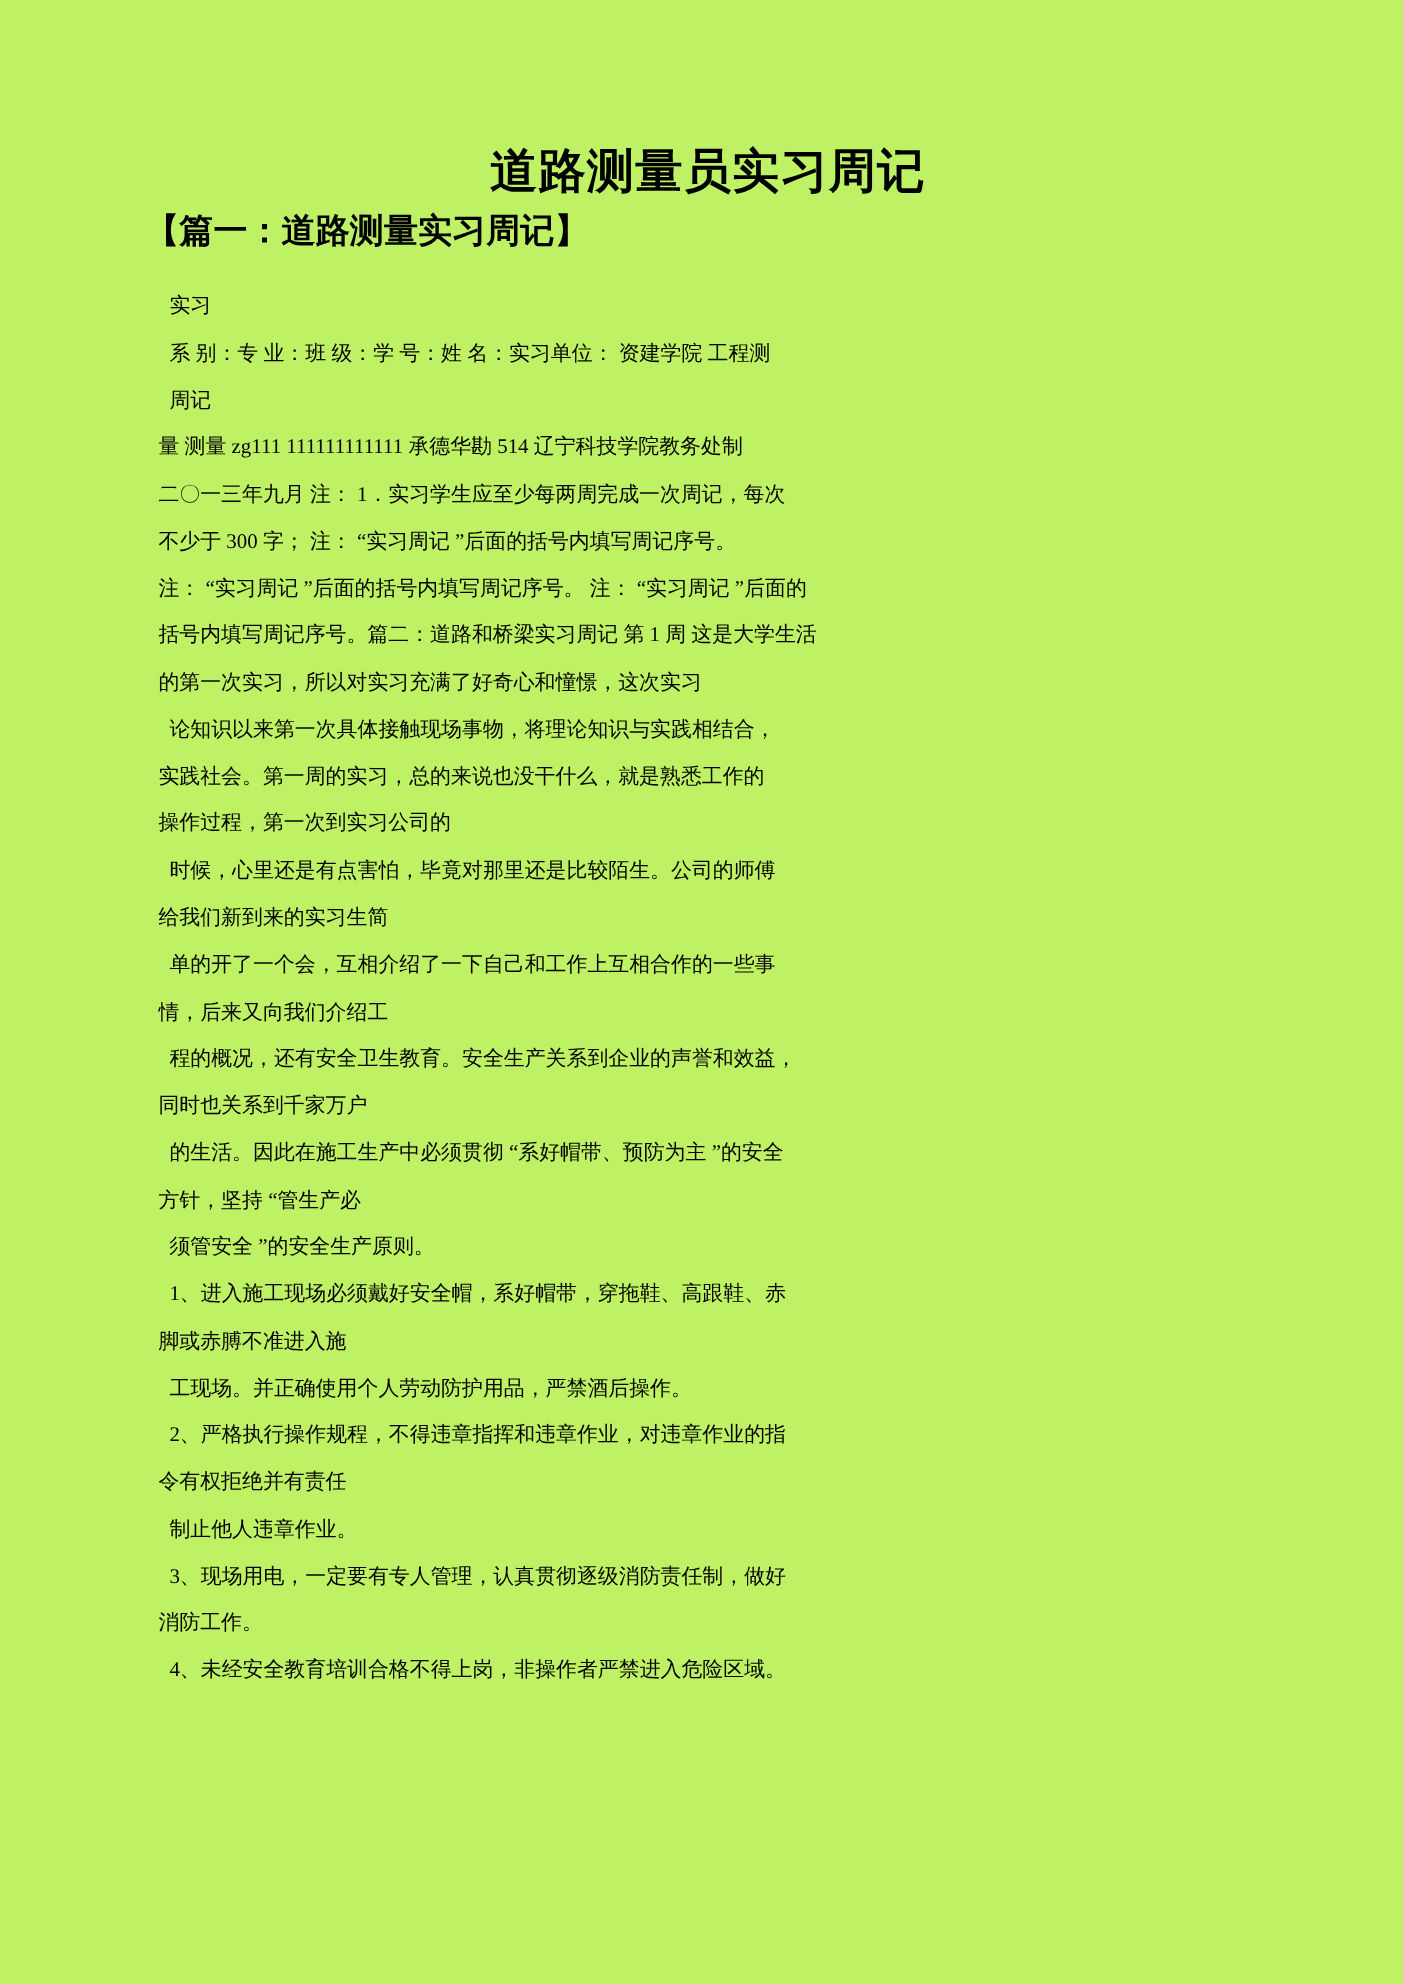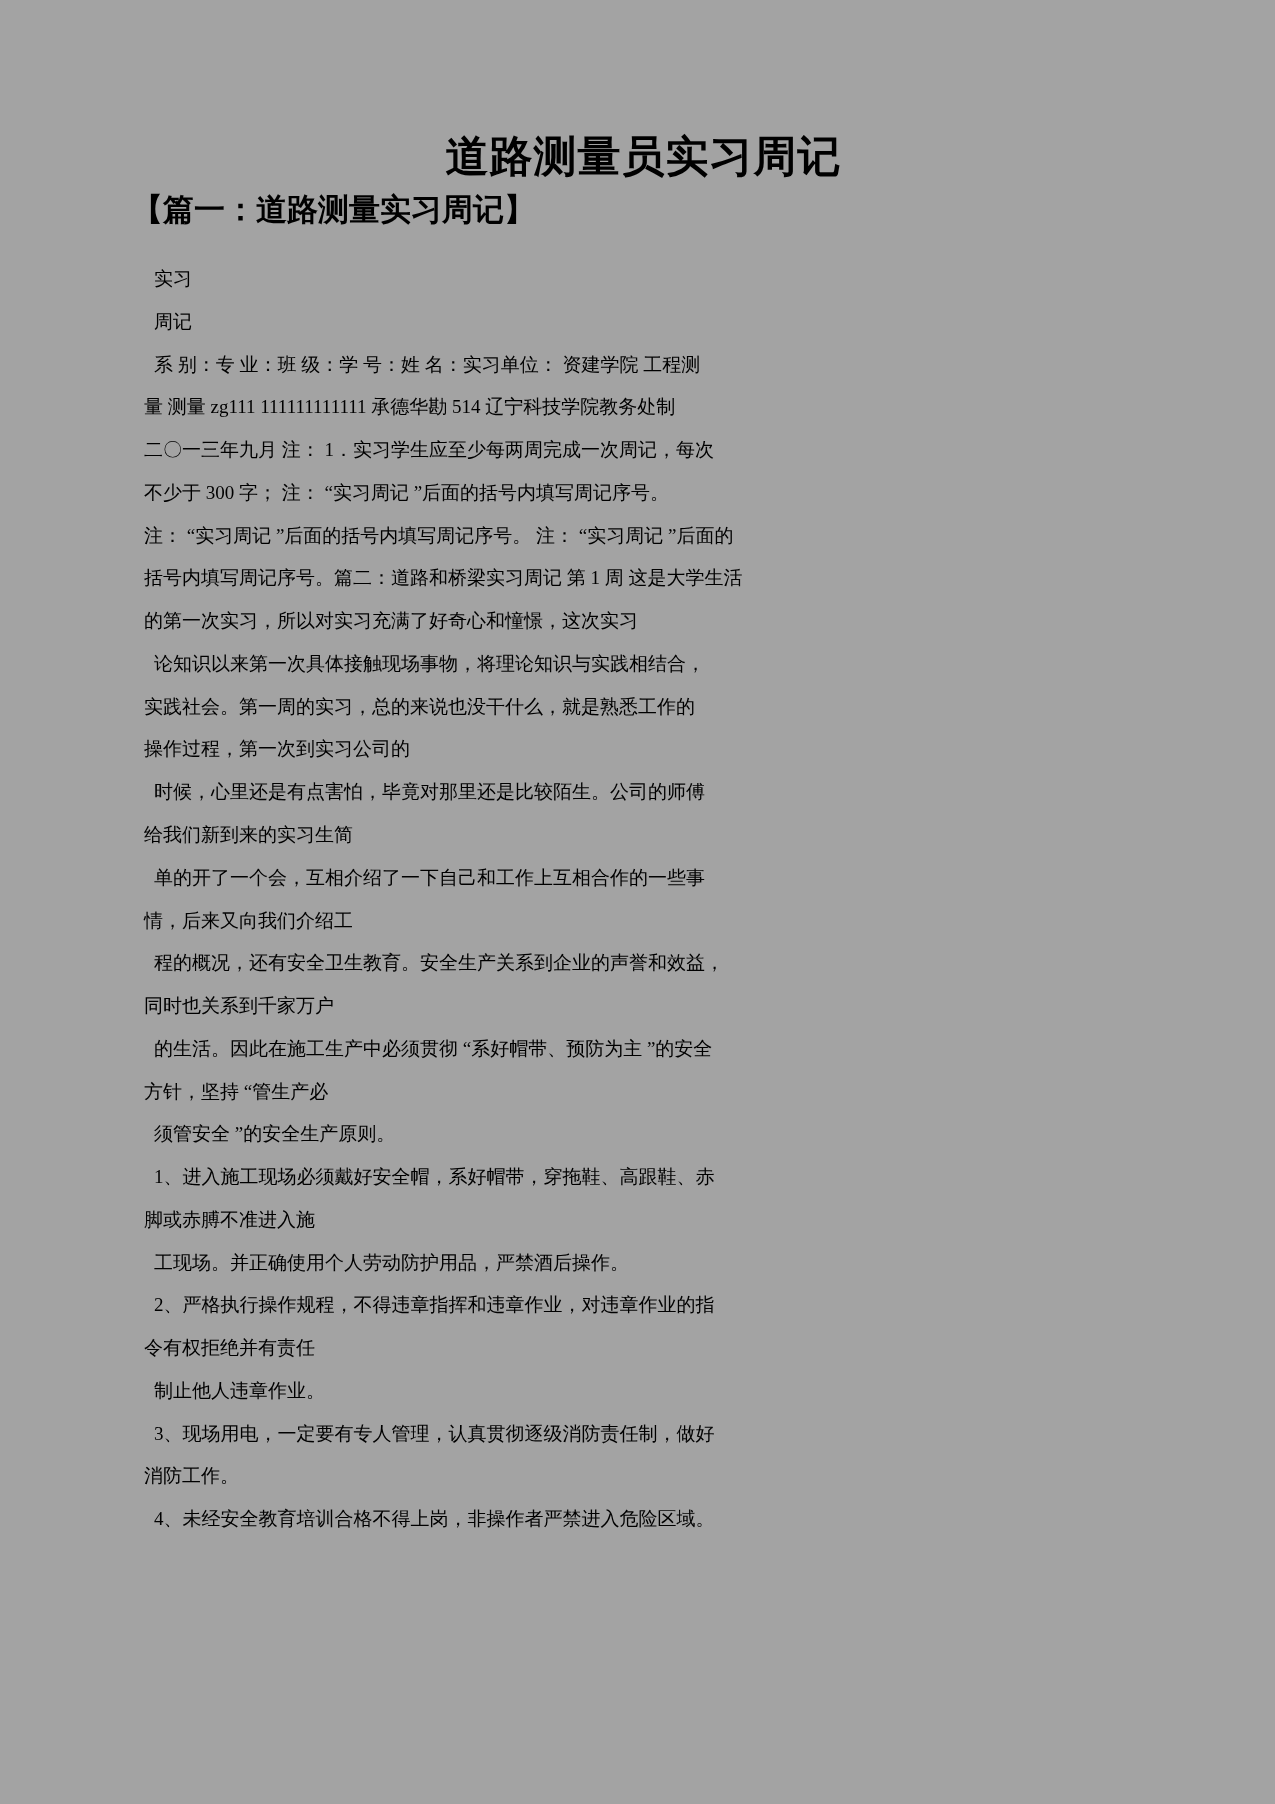--- a/index.html
+++ b/index.html
@@ -9,21 +9,21 @@
   }
   body {
     font-family: "Liberation Serif", "DejaVu Serif", serif;
     color: #000000;
   }
   .page {
     width: 1275px;
     height: 1804px;
     box-sizing: border-box;
     padding: 130px 120px 88px 132px;
-    background: #a3a3a3;
+    background: #bef264;
     position: relative;
     overflow: hidden;
   }
   .doc-title {
     text-align: center;
     font-size: 43px;
     font-weight: bold;
     letter-spacing: 1px;
     line-height: 1.25;
     margin: 0 0 6px 0;
@@ -51,22 +51,22 @@
   }
 </style>
 </head>
 <body>
 
 <div class="page">
   <h1 class="doc-title">道路测量员实习周记</h1>
   <h2 class="doc-subtitle">【篇一：道路测量实习周记】</h2>
   <div class="body-text" id="body-text">
       <p class="indent">实习</p>
+      <p class="indent">系 别：专 业：班 级：学 号：姓 名：实习单位： 资建学院 工程测</p>
       <p class="indent">周记</p>
-      <p class="indent">系 别：专 业：班 级：学 号：姓 名：实习单位： 资建学院 工程测</p>
       <p class="no-indent">量 测量 zg111 111111111111 承德华勘 514 辽宁科技学院教务处制</p>
       <p class="no-indent">二〇一三年九月 注： 1．实习学生应至少每两周完成一次周记，每次</p>
       <p class="no-indent">不少于 300 字； 注： “实习周记 ”后面的括号内填写周记序号。</p>
       <p class="no-indent">注： “实习周记 ”后面的括号内填写周记序号。 注： “实习周记 ”后面的</p>
       <p class="no-indent">括号内填写周记序号。篇二：道路和桥梁实习周记 第 1 周 这是大学生活</p>
       <p class="no-indent">的第一次实习，所以对实习充满了好奇心和憧憬，这次实习</p>
       <p class="indent">论知识以来第一次具体接触现场事物，将理论知识与实践相结合，</p>
       <p class="no-indent">实践社会。第一周的实习，总的来说也没干什么，就是熟悉工作的</p>
       <p class="no-indent">操作过程，第一次到实习公司的</p>
       <p class="indent">时候，心里还是有点害怕，毕竟对那里还是比较陌生。公司的师傅</p>

